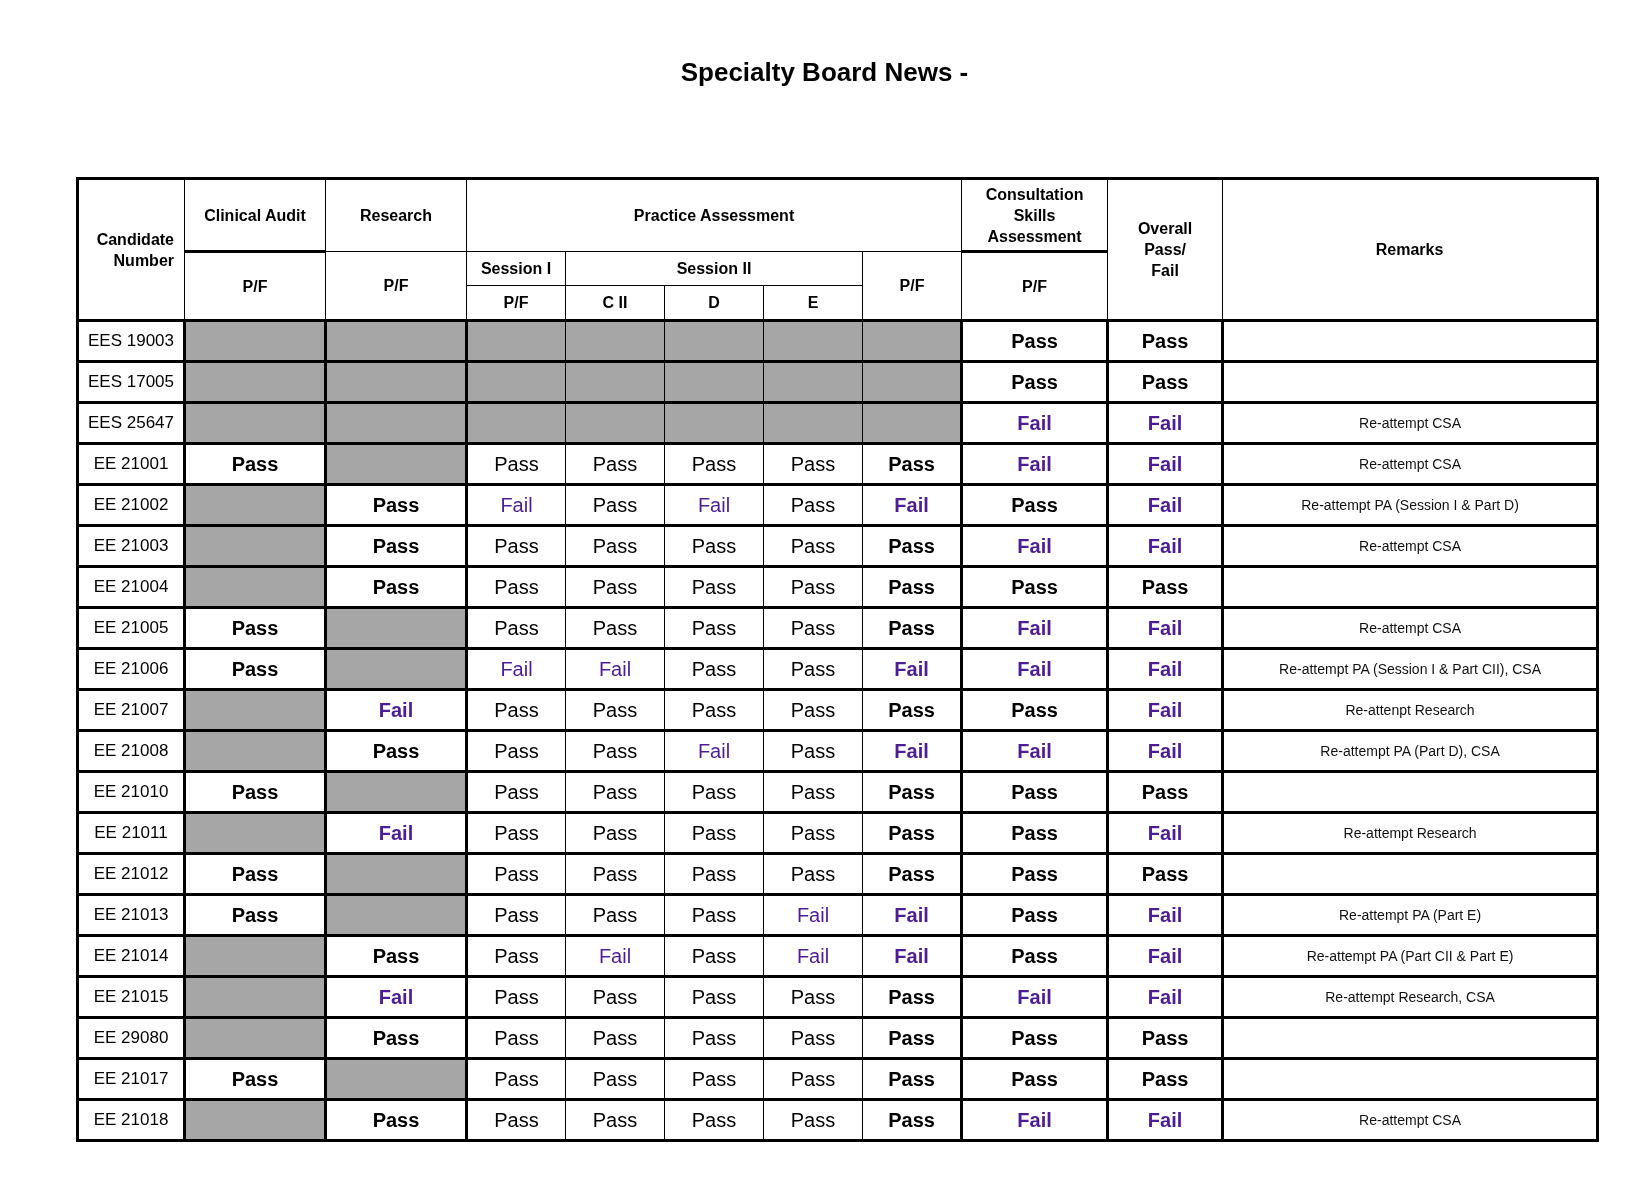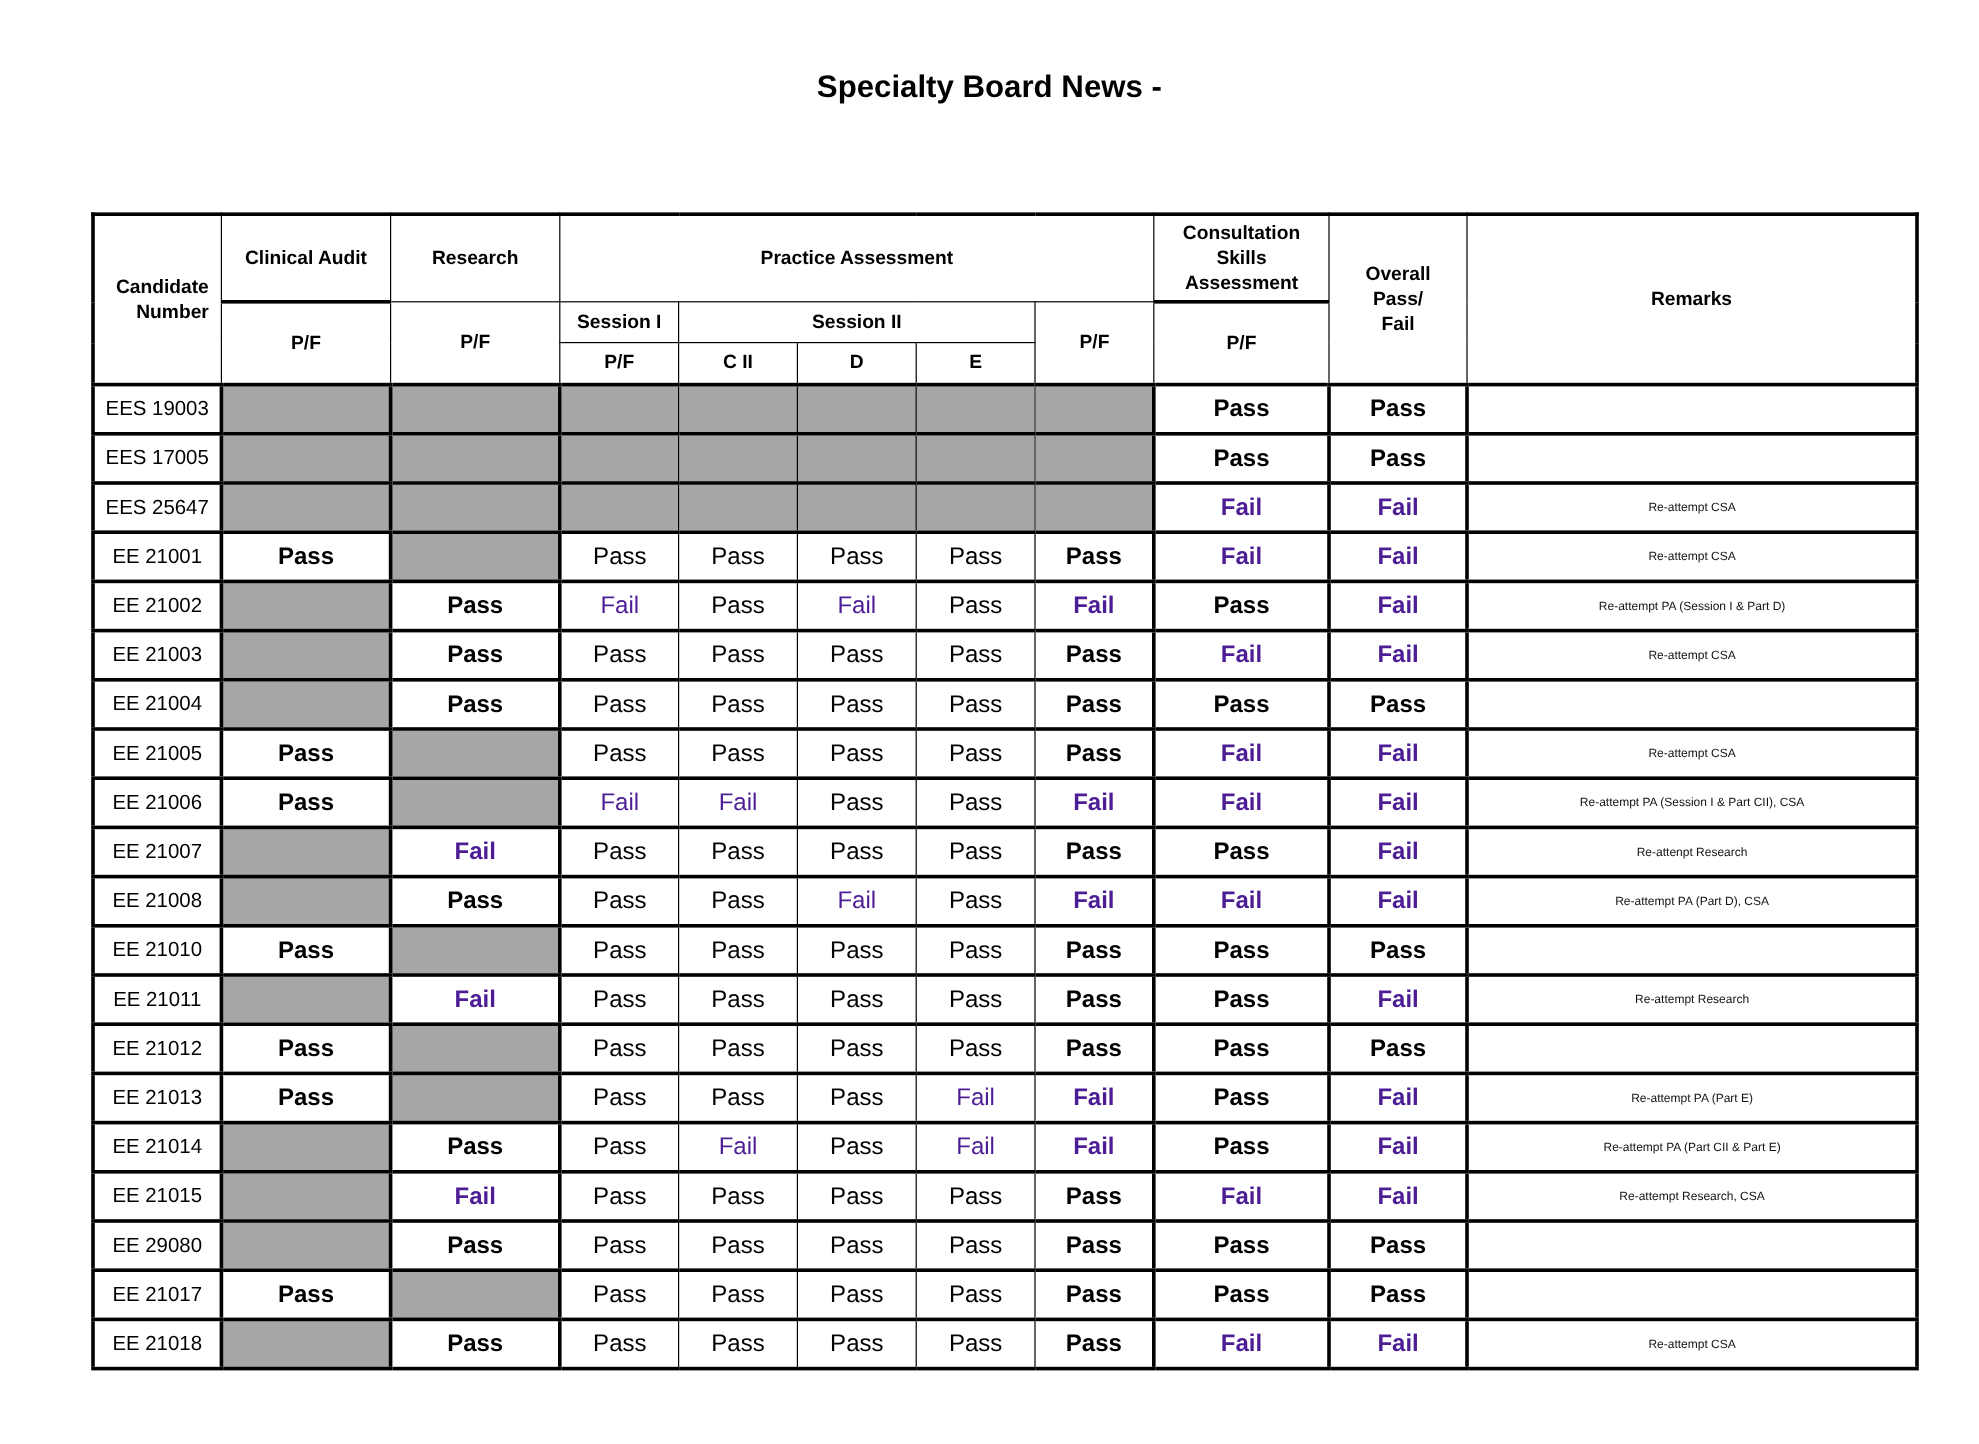--- a/index.html
+++ b/index.html
@@ -11,21 +11,21 @@
   table.results th { font-weight:bold; font-size:16px; line-height:21px; }
   .outer { border:3px solid #000 !important; }
   th.h-top { height:70px; }
   th.h-mid { height:33px; }
   th.h-bot { height:33px; }
   td { height:38px; font-size:20px; }
   td.cand { text-align:left; padding-left:8px; font-size:17px;margin-top:20px; }
   td.na { background:#a6a6a6; }
   td.bold { font-weight:bold; }
   td.fail { color:#4c1d95; }
-  td.remark { font-size:10px; color:#111; }
+  td.remark { font-size:14px; color:#111; }
   th.remarks-h { font-size:14px; }
   .thick-l { border-left:3px solid #000 !important; }
   .thick-b { border-bottom:3px solid #000 !important; }
   .thick-t { border-top:3px solid #000 !important; }
 </style>
 </head>
 <body>
 
 <div class="title">
   <div>Specialty Board News -</div>

